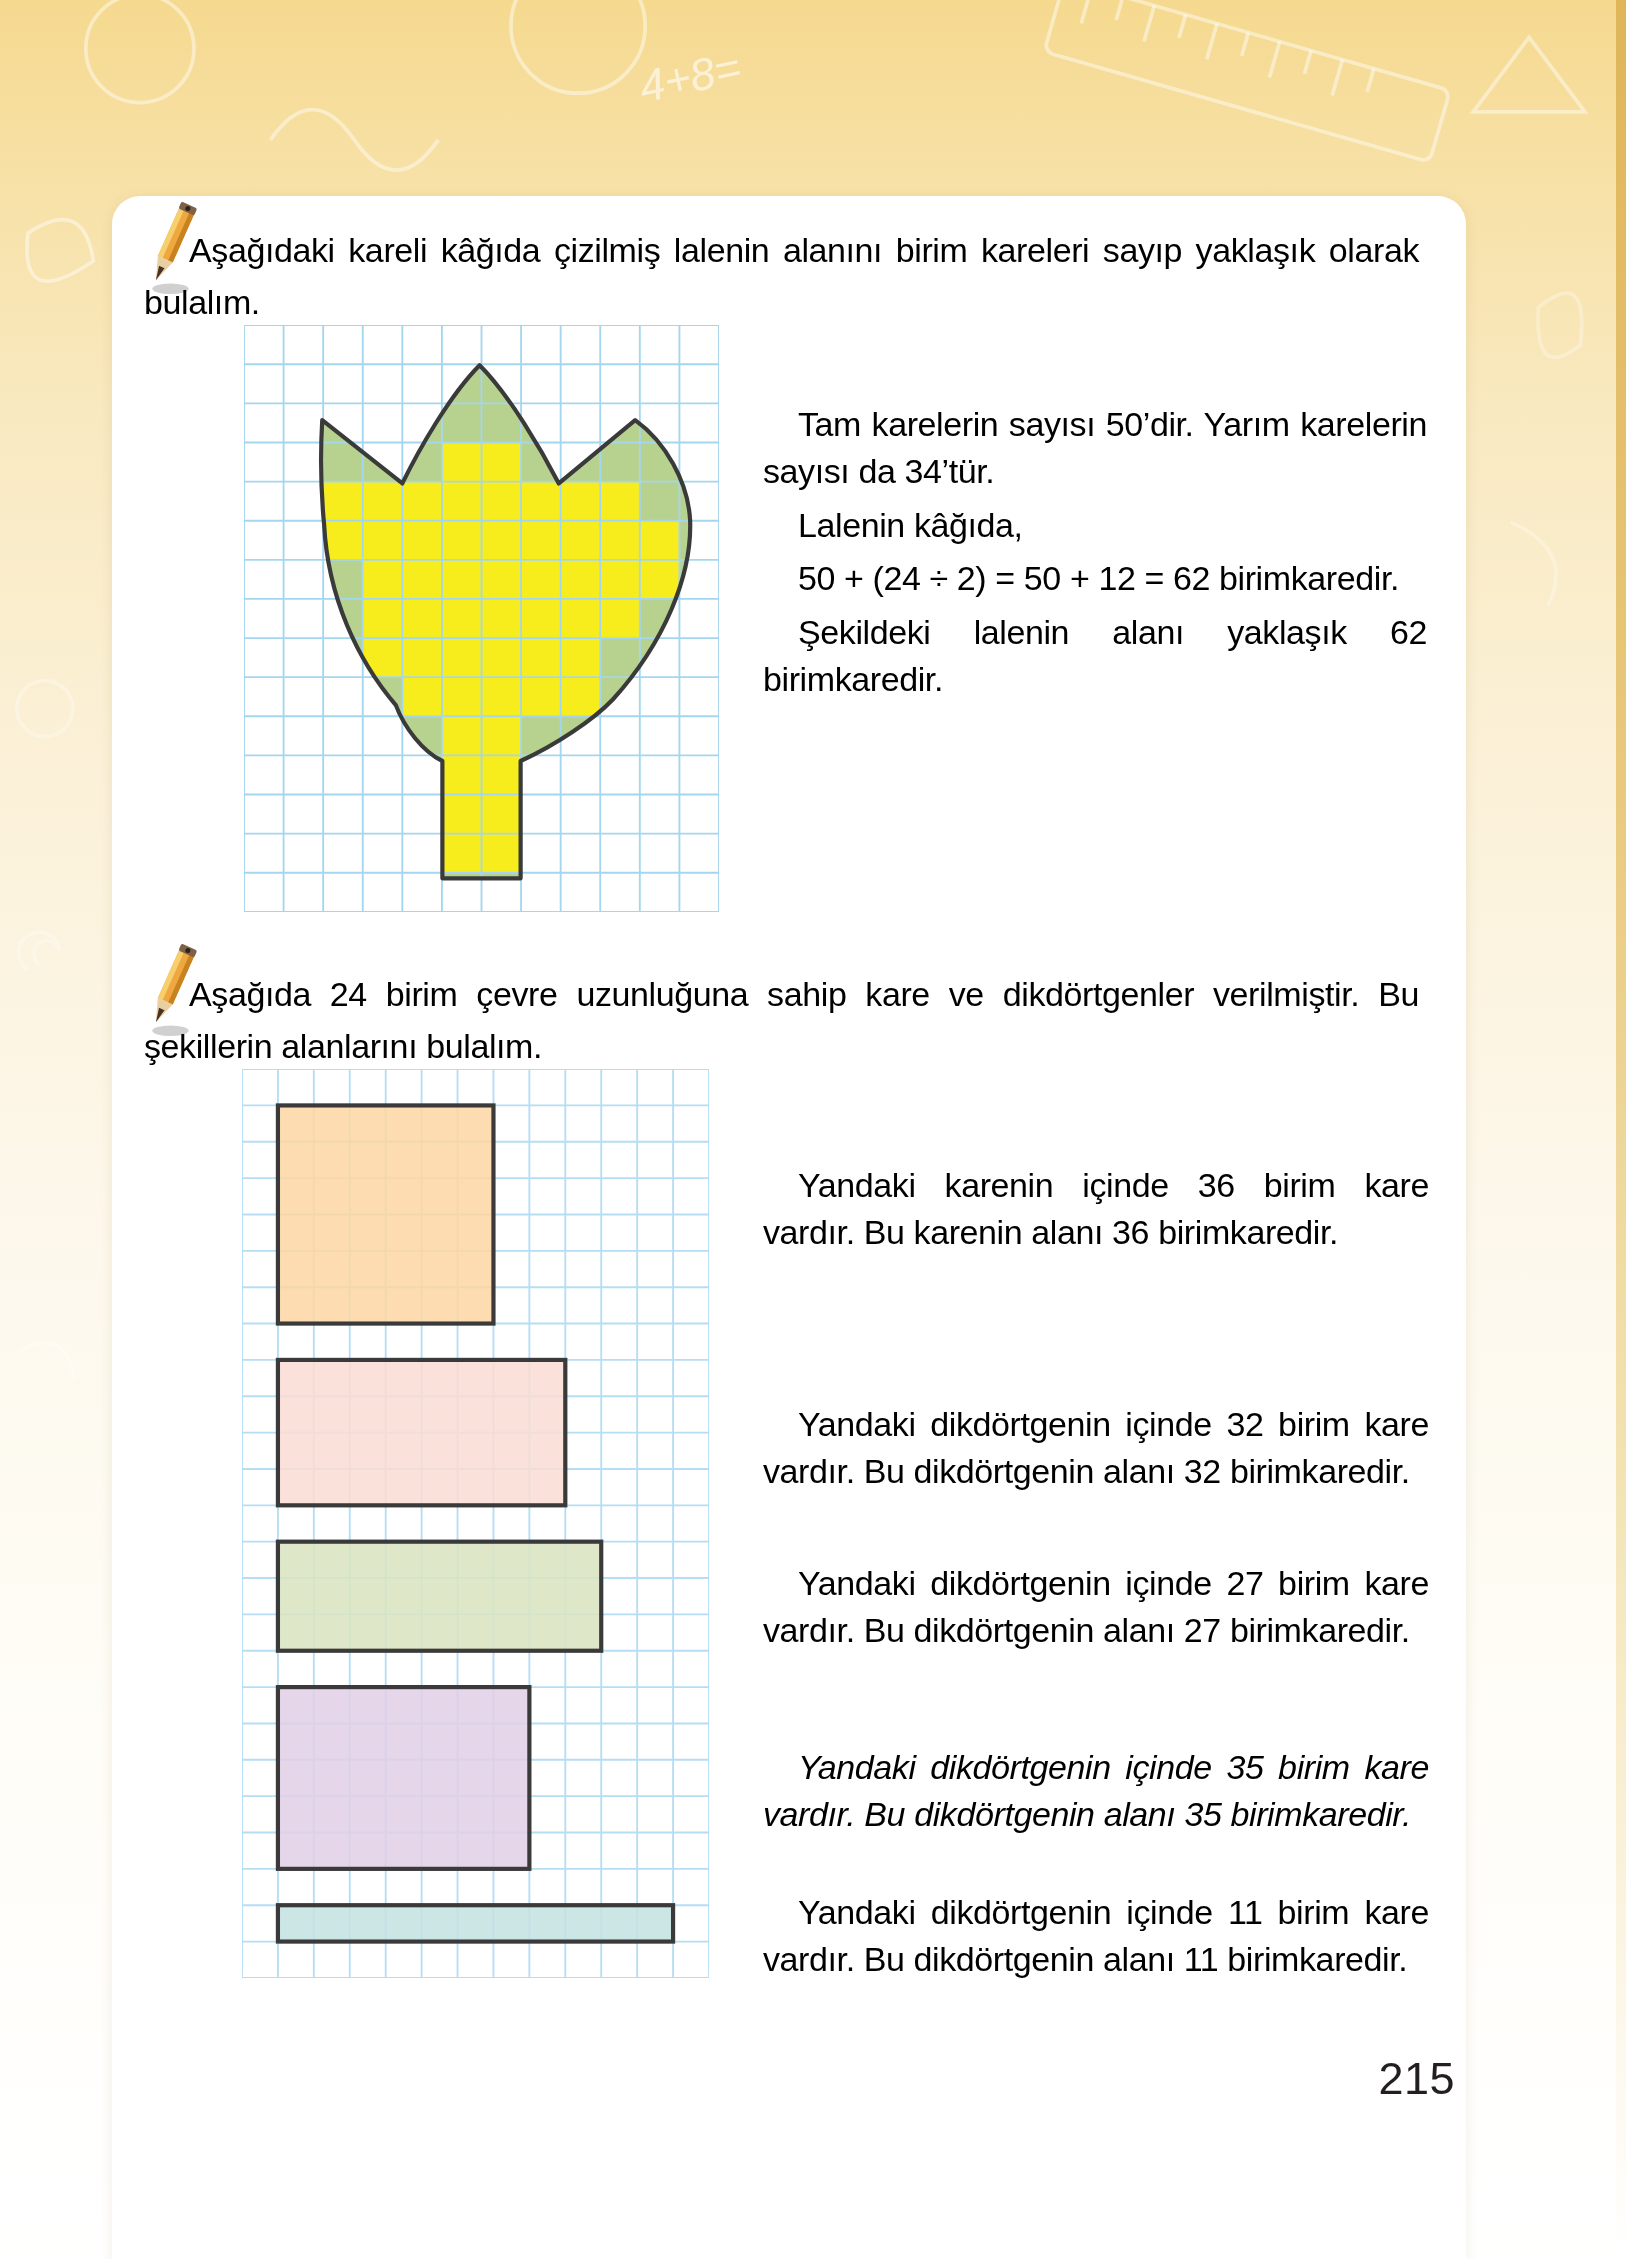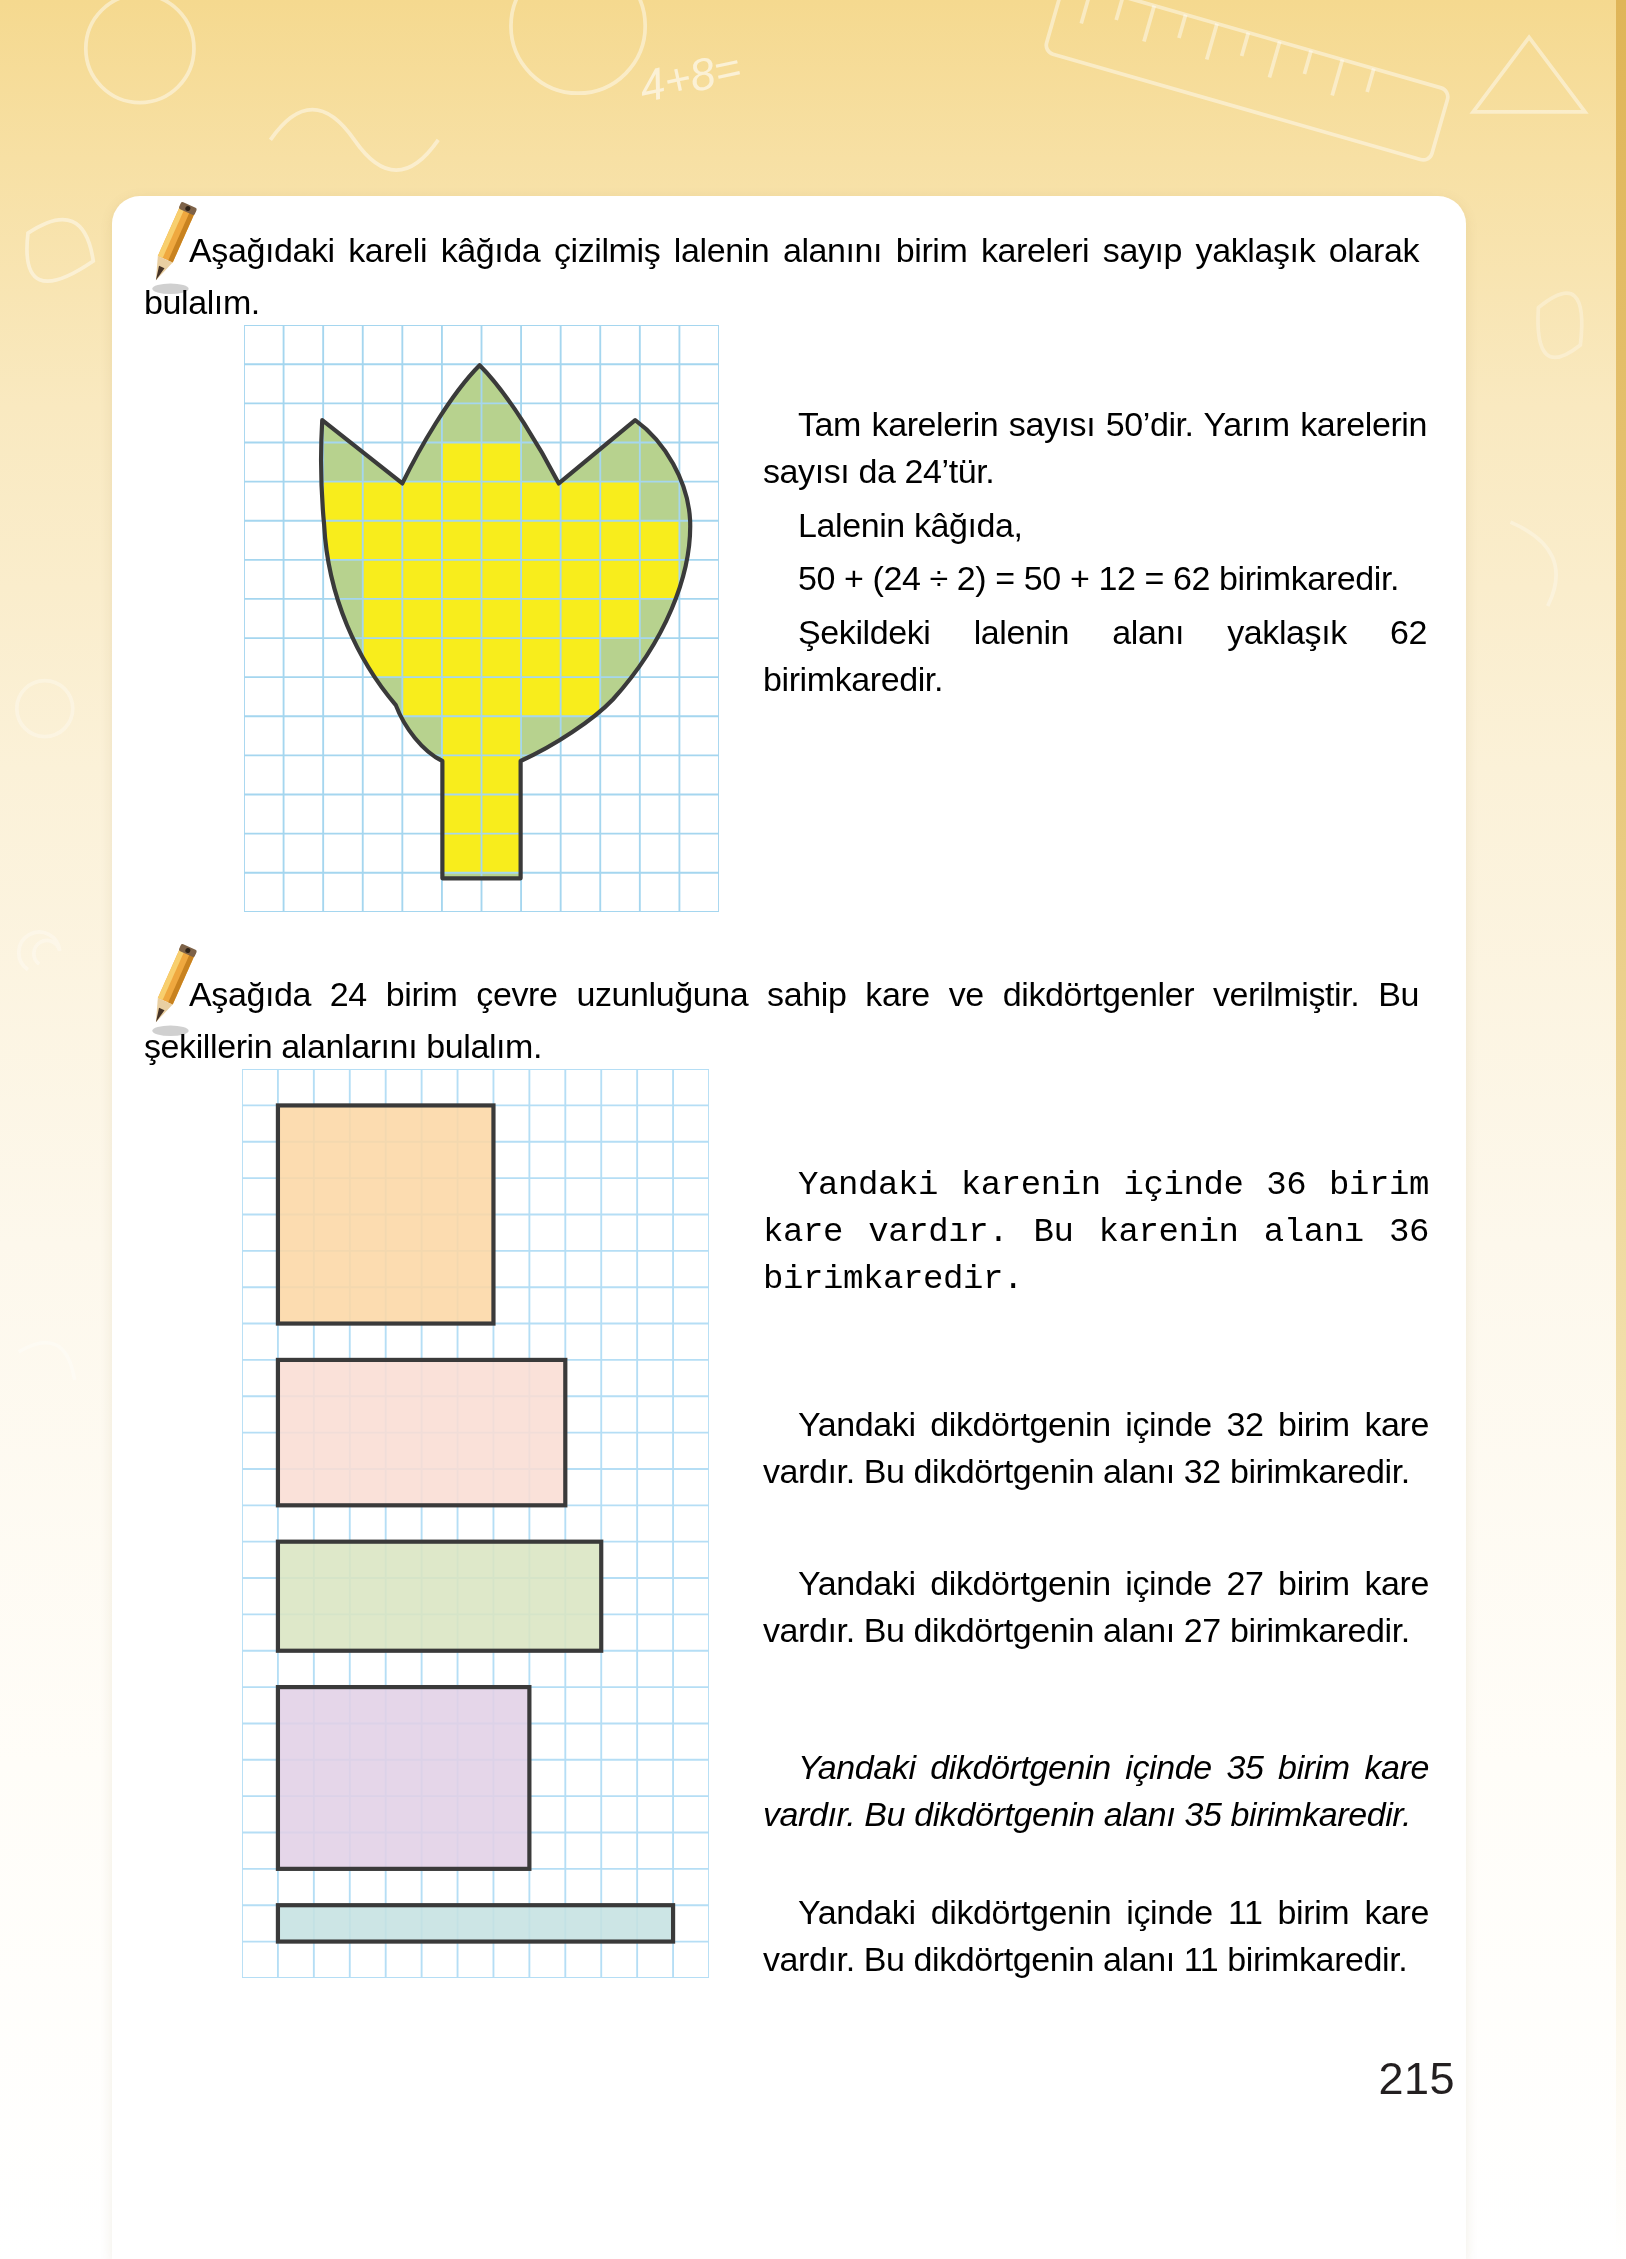--- a/index.html
+++ b/index.html
@@ -25,21 +25,21 @@
   .intro2{top:772px;}
   .pencil{width:67px;height:97px;}
   .pencil1{left:24px;top:3.7px;}
   .pencil2{left:24px;top:746px;}
   .fig-tulip{left:132px;top:129px;width:475px;height:587px;}
   .fig-shapes{left:130px;top:873px;width:467px;height:909px;}
   .rcol{left:651px;width:664px;text-align:justify;}
   .rcol1{top:205px;}
   .rcol p{position:static;margin:0 0 6.5px 0;text-indent:35px;}
   .sidepara{left:651px;width:666px;text-align:justify;text-indent:35px;}
-  .sp0{top:966px;font-family:Liberation Mono, monospace;} .sp1{top:1205px;} .sp2{top:1364px;} .sp3{top:1548px;font-style:italic;} .sp4{top:1693px;}
+  .sp0{top:966px;} .sp1{top:1205px;} .sp2{top:1364px;} .sp3{top:1548px;font-style:italic;} .sp4{top:1693px;}
   .closing{left:21.4px;top:1812px;width:1298px;text-align:justify;text-indent:17px;}
   .pagenum{left:1147px;top:1857px;width:196px;text-align:right;font-size:45px;font-weight:normal;letter-spacing:0.5px;}
 </style>
 </head>
 <body>
 
 <div class="page">
 
   <svg class="doodles" width="1627" height="2260" viewBox="0 0 1745 2424">
     <g fill="none" stroke="rgba(255,255,255,0.45)" stroke-width="4">
@@ -180,21 +180,21 @@
           <line x1="0" y1="462" x2="510" y2="462"></line>
           <line x1="0" y1="504" x2="510" y2="504"></line>
           <line x1="0" y1="546" x2="510" y2="546"></line>
           <line x1="0" y1="588" x2="510" y2="588"></line>
           <line x1="0" y1="630" x2="510" y2="630"></line>
         </g>
         <path d="M253 43 C285 75 320 135 338 170 L420 102 C452 125 477 168 479 210 C481 268 452 340 396 402 C375 424 333 452 297 468 L297 594 L213 594 L213 468 C192 458 172 432 163 408 C122 360 90 292 86 214 C82 172 82 136 84 102 L170 170 C187 135 221 75 253 43 Z" fill="none" stroke="#3a3a3a" stroke-width="4.5" stroke-linejoin="round"></path>
       </svg>
 
     <div class="body-text rcol rcol1">
-      <p>Tam karelerin sayısı 50’dir. Yarım karelerin sayısı da 24’tür.</p>
+      <p>Tam karelerin sayısı 50’dir. Yarım karelerin sayısı da 34’tür.</p>
       <p>Lalenin kâğıda,</p>
       <p>50 + (24 ÷ 2) = 50 + 12 = 62 birimkaredir.</p>
       <p>Şekildeki lalenin alanı yaklaşık 62 birimkaredir.</p>
     </div>
 
     <svg class="pencil pencil2" viewBox="0 0 70 100">
       <ellipse cx="36" cy="92" rx="19" ry="5.5" fill="#a9a9a9" opacity="0.55"></ellipse>
       <g transform="rotate(24 35 50)">
         <rect x="27" y="2" width="17" height="60" fill="#efa83f"></rect>
         <rect x="27" y="2" width="5.5" height="60" fill="#f8cf6e"></rect>

